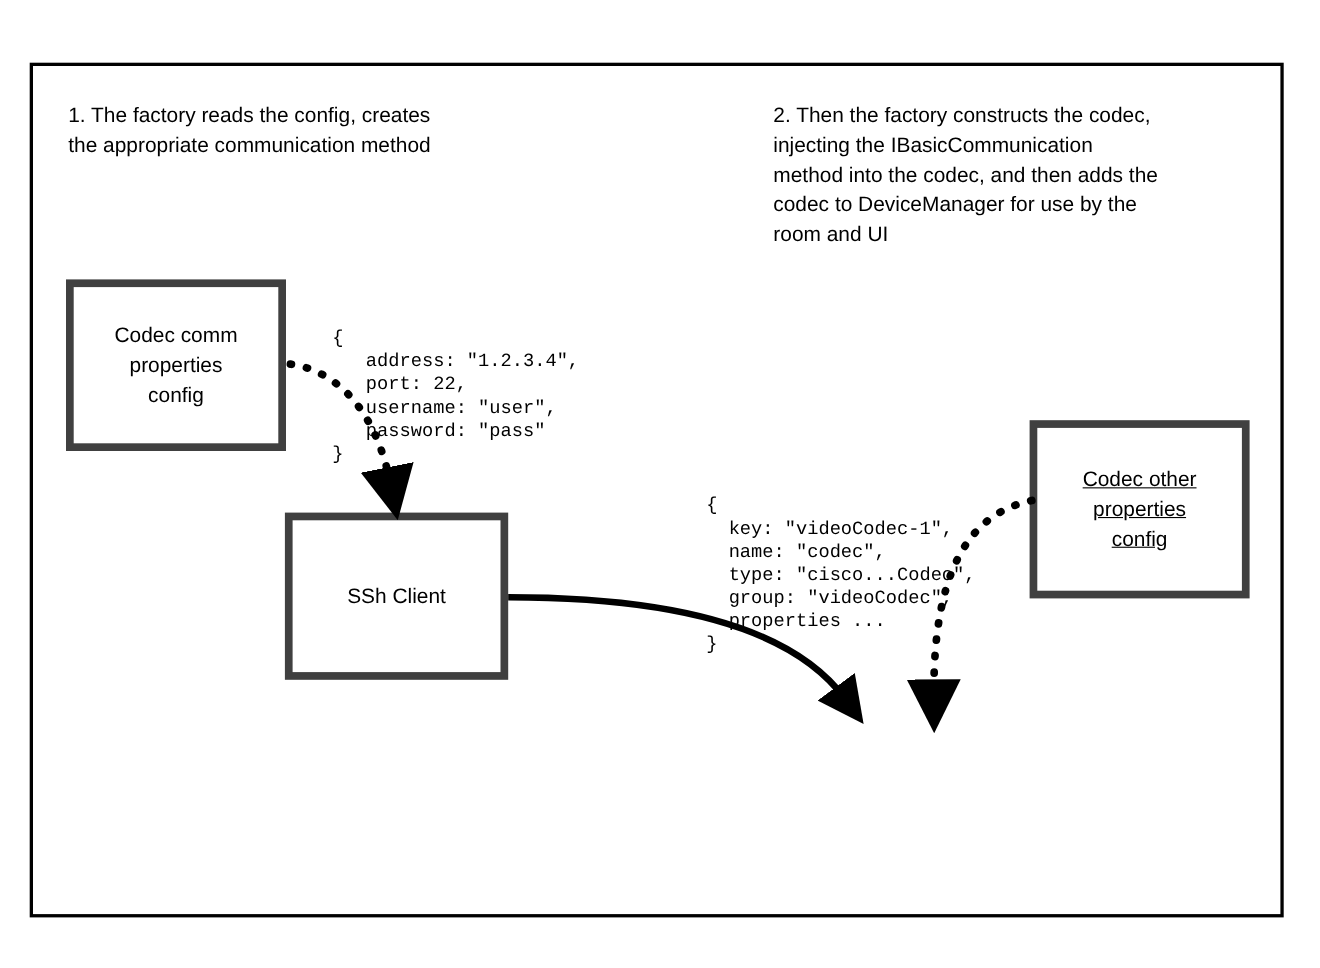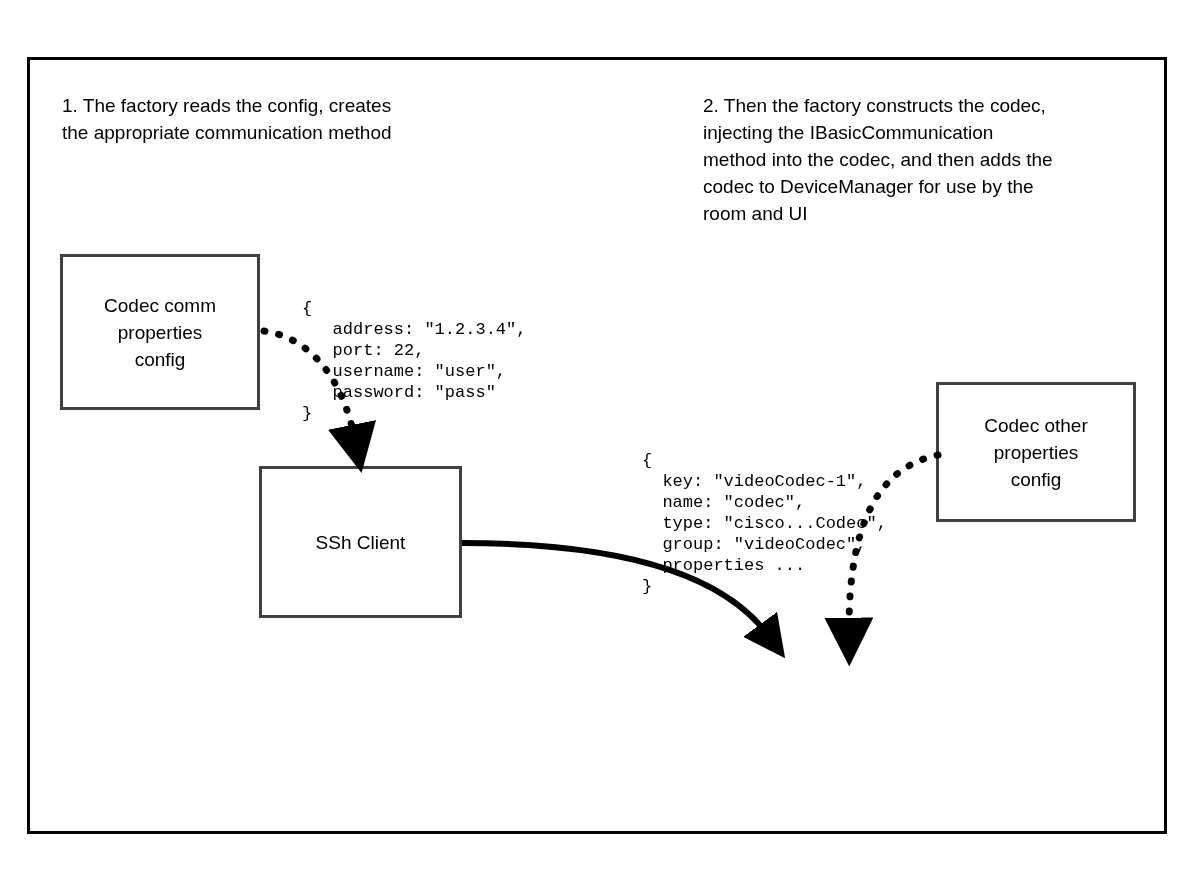--- a/index.html
+++ b/index.html
@@ -34,34 +34,34 @@
     font-size: 19px;
     line-height: 27px;
     color: #000000;
     white-space: pre-line;
   }
   #note-1 { left: 62px; top: 92px; width: 480px; }
   #note-2 { left: 667px; top: 92px; width: 460px; margin-left: 36px; }
 
   .box {
     position: absolute;
-    border: 3px solid #404040;
+    border: 7px solid #404040;
     box-sizing: border-box;
     background: #ffffff;
     display: flex;
     align-items: center;
     justify-content: center;
     text-align: center;
     font-size: 19px;
     line-height: 27px;
     white-space: pre-line;
   }
   #box-comm-config { left: 60px;  top: 254px; width: 200px; height: 156px; }
   #box-ssh-client  { left: 259px; top: 466px; width: 203px; height: 152px; }
-  #box-other-config{ left: 936px; top: 382px; width: 200px; height: 140px; }
+  #box-other-config{ left: 936px; top: 382px; width: 200px; height: 162px; text-decoration: underline; }
   #box-cisco-codec { left: 710px; top: 661px; width: 203px; height: 150px; }
 
   .code {
     position: absolute;
     font-family: "Liberation Mono", monospace;
     font-size: 17px;
     line-height: 21px;
     white-space: pre;
     color: #000000;
   }

